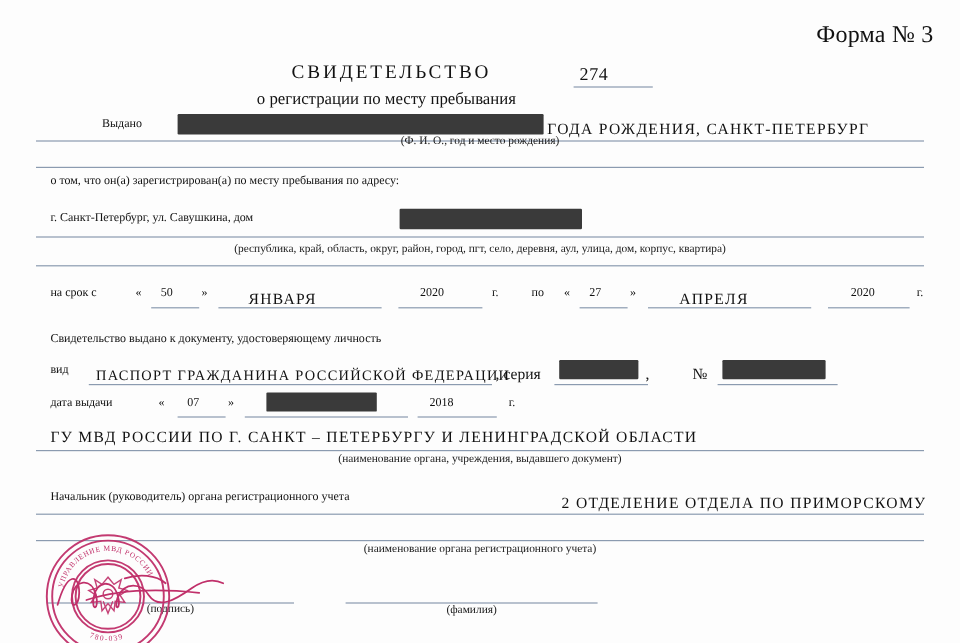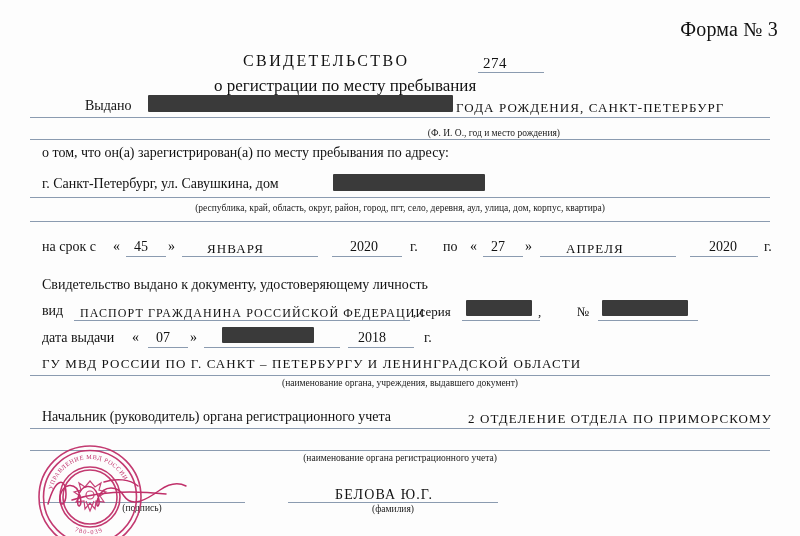--- a/index.html
+++ b/index.html
@@ -58,25 +58,25 @@
   }
   .title-num {
     left: 483px;
     top: 55px;
     font-size: 15px;
     letter-spacing: 0.5px;
   }
   .title-sub {
     left: 214px;
     top: 76px;
-    font-size: 17px;
-  }
-
-  
-  .t14 { font-size: 14px; }
+    font-size: 14px;
+  }
+
+  
+  .t14 { font-size: 10px; }
   .t13 { font-size: 13px; }
   .t12 { font-size: 12px; }
   .sp-wide { letter-spacing: 1.1px; }
 
   
   .stamp {
     position: absolute;
     left: 36px;
     top: 443px;
     width: 108px;
@@ -103,37 +103,37 @@
   <div class="lbl title-main">СВИДЕТЕЛЬСТВО</div>
   <div class="lbl title-num">274</div>
   <div class="line" style="left:478px; top:72px; width:66px;"></div>
   <div class="lbl title-sub">о регистрации по месту пребывания</div>
 
   <div class="lbl t14" style="left:85px; top:98px;">Выдано</div>
   <div class="redact" style="left:148px; top:95px; width:305px; height:17px;"></div>
   <div class="lbl t13 sp-wide" style="left:456px; top:100px;">ГОДА РОЖДЕНИЯ, САНКТ-ПЕТЕРБУРГ</div>
   <div class="line" style="left:30px; top:117px; width:740px;"></div>
 
-  <div class="tiny abs" style="left:240px; top:128px; width:320px;text-align:right;">(Ф. И. О., год и место рождения)</div>
+  <div class="tiny abs" style="left:240px; top:113px; width:320px;">(Ф. И. О., год и место рождения)</div>
 
   <div class="line" style="left:30px; top:139px; width:740px;"></div>
 
   <div class="lbl t14" style="left:42px; top:176px;">г. Санкт-Петербург, ул. Савушкина, дом</div>
 
   <div class="lbl t14" style="left:42px; top:145px;">о том, что он(а) зарегистрирован(а) по месту пребывания по адресу:</div>
   <div class="redact" style="left:333px; top:174px; width:152px; height:17px;"></div>
   <div class="line" style="left:30px; top:197px; width:740px;"></div>
 
   <div class="tiny abs" style="left:140px; top:203px; width:520px;">(республика, край, область, округ, район, город, пгт, село, деревня, аул, улица, дом, корпус, квартира)</div>
 
   <div class="line" style="left:30px; top:221px; width:740px;"></div>
 
   <div class="lbl t14" style="left:42px; top:239px;">на срок с</div>
   <div class="lbl t14" style="left:113px; top:239px;">«</div>
-  <div class="lbl t14" style="left:134px; top:239px;">45</div>
+  <div class="lbl t14" style="left:134px; top:239px;">50</div>
   <div class="lbl t14" style="left:168px; top:239px;">»</div>
   <div class="line" style="left:126px; top:256px; width:40px;"></div>
 
   <div class="lbl t13 sp-wide" style="left:207px; top:241px;">ЯНВАРЯ</div>
   <div class="line" style="left:182px; top:256px; width:136px;"></div>
 
   <div class="lbl t14" style="left:350px; top:239px;">2020</div>
   <div class="line" style="left:332px; top:256px; width:70px;"></div>
   <div class="lbl t14" style="left:410px; top:239px;">г.</div>
 
@@ -184,21 +184,20 @@
   <div class="lbl t14" style="left:42px; top:409px;">Начальник (руководитель) органа регистрационного учета</div>
   <div class="lbl t13 sp-wide" style="left:468px; top:411px;">2 ОТДЕЛЕНИЕ ОТДЕЛА  ПО ПРИМОРСКОМУ</div>
   <div class="line" style="left:30px; top:428px; width:740px;"></div>
 
   <div class="line" style="left:30px; top:450px; width:740px;"></div>
   <div class="tiny abs" style="left:200px; top:453px; width:400px;">(наименование органа регистрационного учета)</div>
 
   <div class="line" style="left:40px; top:502px; width:205px;"></div>
   <div class="tiny abs" style="left:92px; top:503px; width:100px;">(подпись)</div>
 
-  <div class="lbl t14 sp-wide" style="left:335px; top:487px;">БЕЛОВА Ю.Г.</div>
   <div class="line" style="left:288px; top:502px; width:210px;"></div>
   <div class="tiny abs" style="left:343px; top:504px; width:100px;">(фамилия)</div>
 
   <div class="stamp">
     <svg width="108" height="108" viewBox="0 0 108 108" aria-hidden="true">
       <g fill="none" stroke="#c0306a" stroke-width="1.6" opacity="0.95">
         <circle cx="54" cy="54" r="51"></circle>
         <circle cx="54" cy="54" r="46.5"></circle>
         <circle cx="54" cy="54" r="30"></circle>
         <circle cx="54" cy="54" r="27"></circle>

